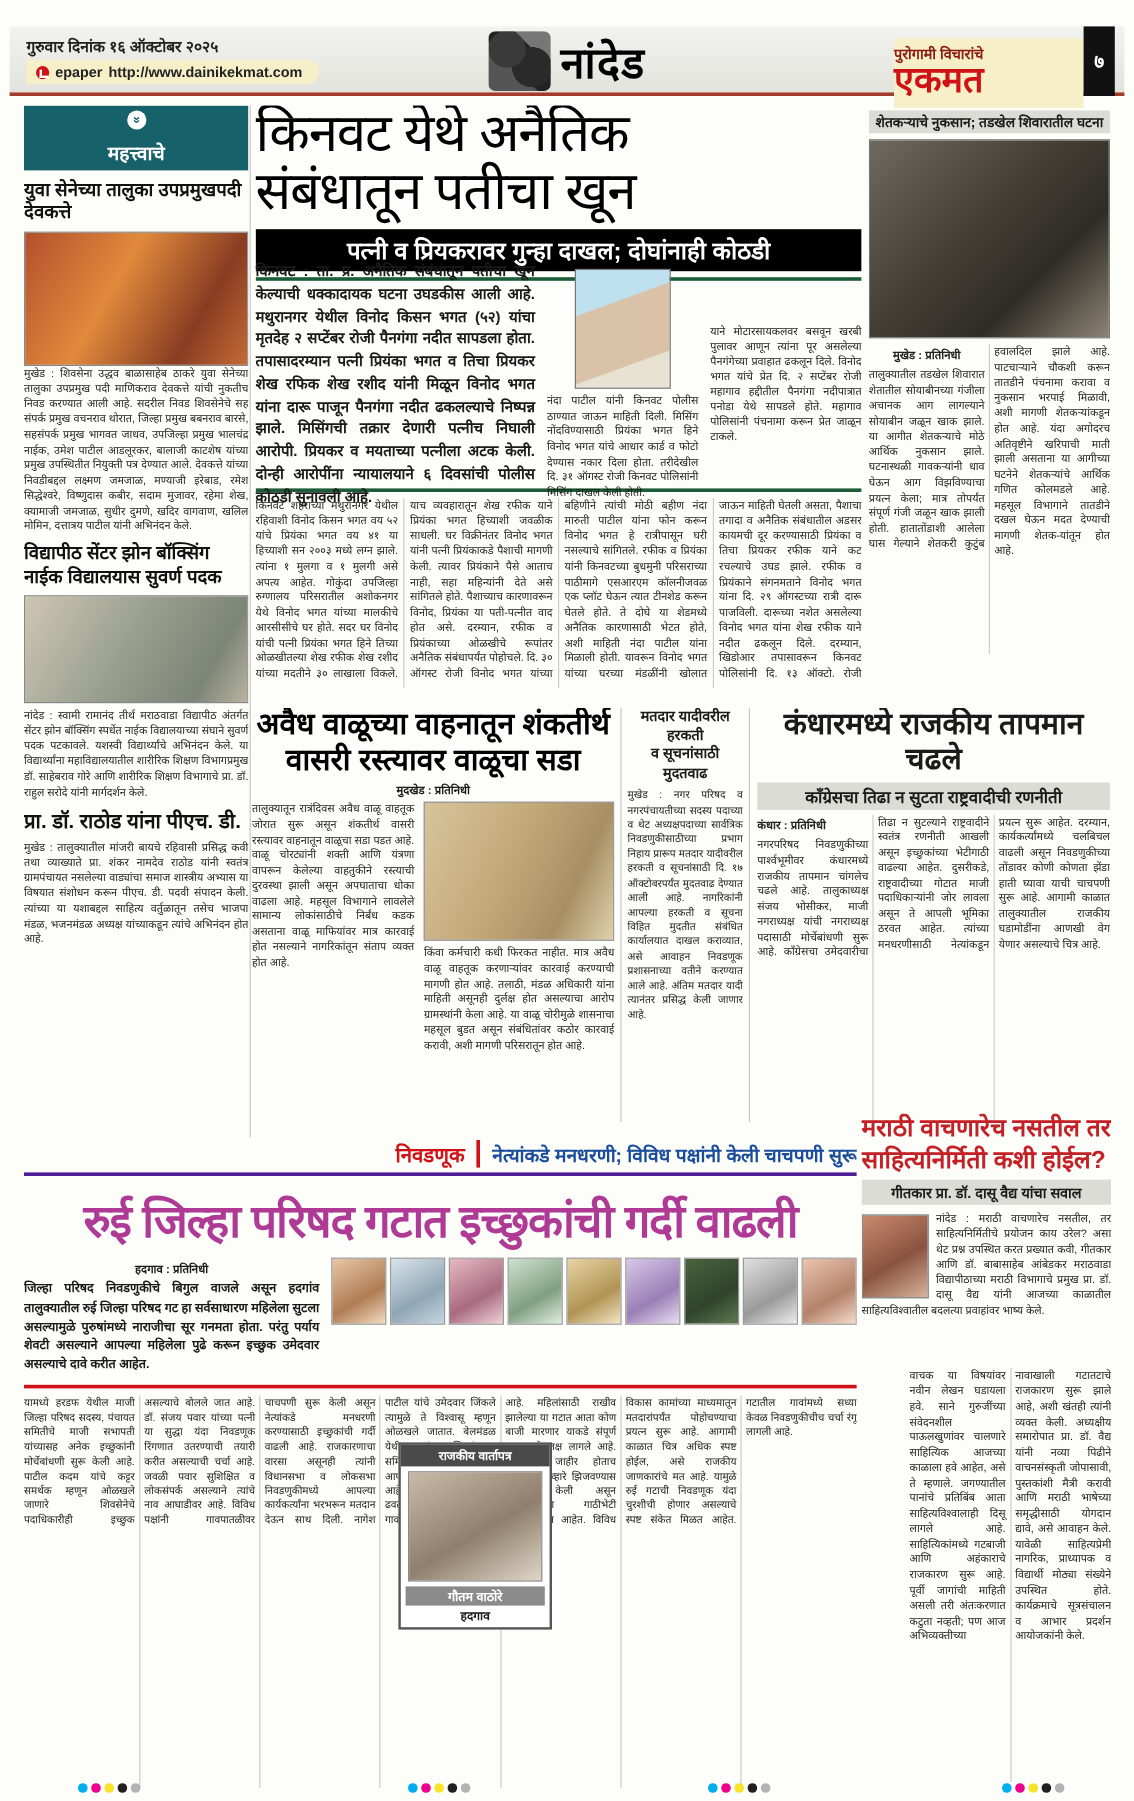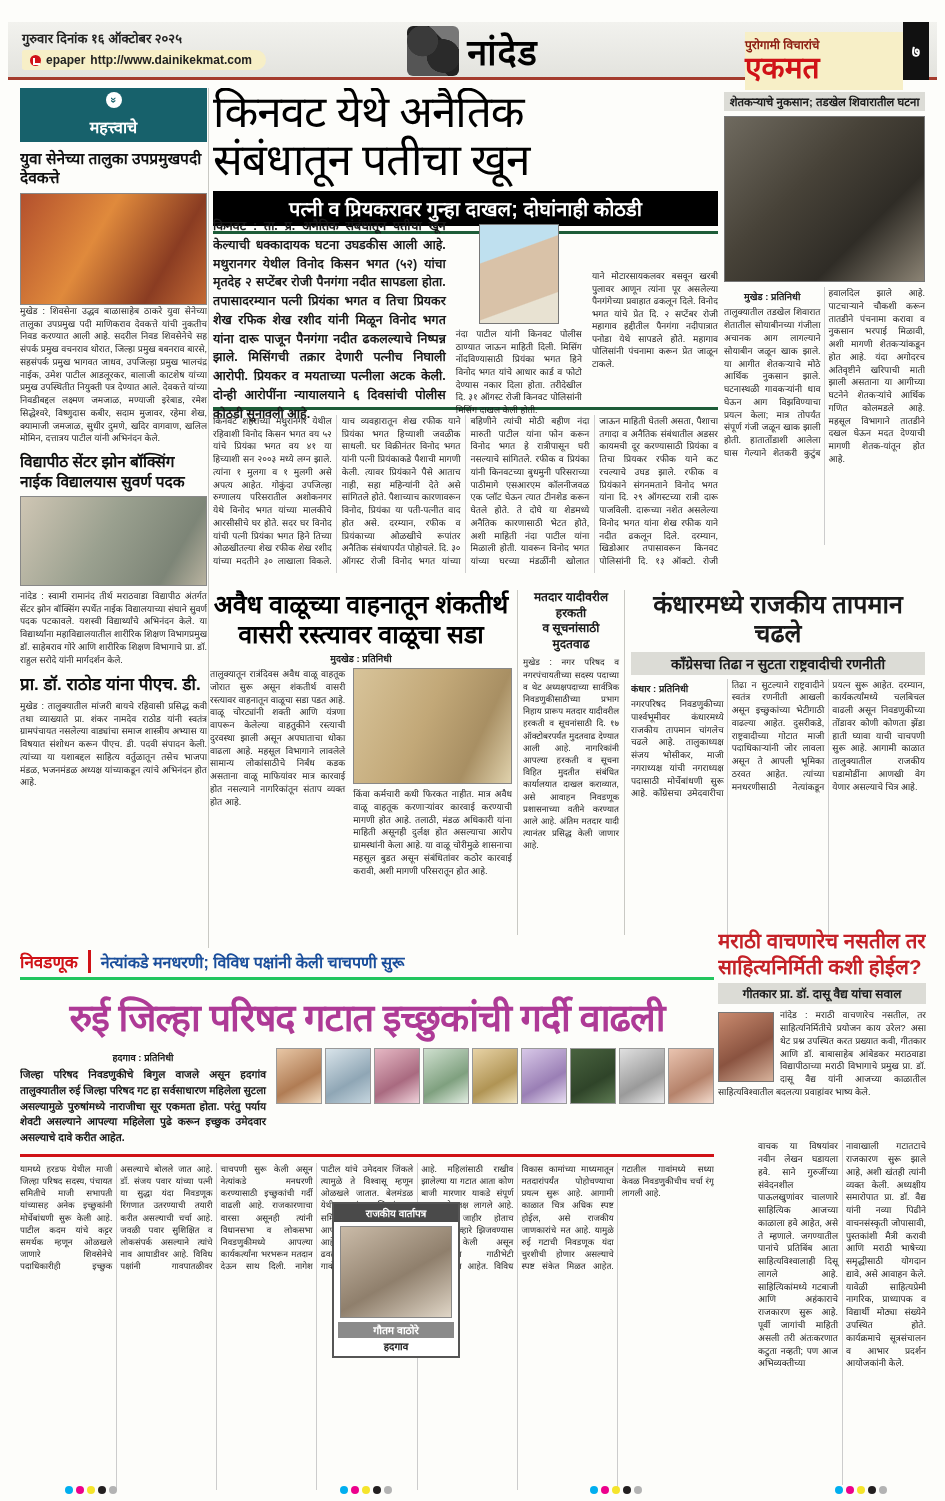--- a/index.html
+++ b/index.html
@@ -86,21 +86,21 @@
   
   .marathi { left:718px; top:928px; width:208px; height:562px; }
   .mar-head { font-size:20.5px; font-weight:800; line-height:1.25; color:#c42127; }
   .mar-sub { font-size:12px; margin-top:4px; }
   .mar-photo { width:56px; height:70px; float:left; margin:3px 6px 2px 0; background:linear-gradient(150deg,#c98a6e,#8a5340 55%,#d8b39c); border:1px solid #777; }
   .mar-body1 { margin-top:5px; font-size:9px; line-height:1.42; height:128px; overflow:hidden; }
   .mar-body2 { margin-top:3px; column-count:2; column-gap:8px; column-rule:1px solid #ccc; height:345px; font-size:9px; line-height:1.42;margin-left:40px; }
 
   
   .election { left:20px; top:950px; width:694px; height:540px; }
-  .el-strap { display:flex; align-items:center; gap:10px; border-bottom:3px solid #22c55e; padding-bottom:4px; }
+  .el-strap { display:flex; align-items:center; gap:10px; border-bottom:3px solid #4c1d95; padding-bottom:4px;justify-content:flex-end; }
   .el-label { color:#d01217; font-size:17px; font-weight:800; border-right:3px solid #d01217; padding-right:10px; }
   .el-straptxt { color:#1a4e9b; font-size:16px; font-weight:800; }
   .el-head { color:#ae3a96; font-size:38px; font-weight:800; text-align:center; margin:10px 0 6px; letter-spacing:-1px; }
   .el-toprow { display:flex; gap:10px; }
   .el-leadwrap { width:252px; }
   .el-lead { font-size:10.5px; font-weight:bold; line-height:1.5; }
   .el-photos { display:flex; gap:3px; flex:1; align-items:flex-start; }
   .el-photos .p { width:46px; height:56px; border:1px solid #999; }
   .p1{background:linear-gradient(150deg,#e8c7a6,#b07c54 60%,#f2ddc2);} .p2{background:linear-gradient(150deg,#d9e4ea,#8fa6b5 60%,#c6d6df);}
   .p3{background:linear-gradient(150deg,#e6b8c4,#a96a80 60%,#f0d3db);} .p4{background:linear-gradient(150deg,#cfe0cf,#7fa07f 60%,#e2eee2);}
@@ -227,21 +227,21 @@
 
   <div class="block election">
     <div class="el-strap">
       <span class="el-label">निवडणूक</span>
       <span class="el-straptxt">नेत्यांकडे मनधरणी; विविध पक्षांनी केली चाचपणी सुरू</span>
     </div>
     <div class="el-head">रुई जिल्हा परिषद गटात इच्छुकांची गर्दी वाढली</div>
     <div class="el-toprow">
       <div class="el-leadwrap">
         <div class="byline">हदगाव : प्रतिनिधी</div>
-        <p class="el-lead just">जिल्हा परिषद निवडणुकीचे बिगुल वाजले असून हदगांव तालुक्यातील रुई जिल्हा परिषद गट हा सर्वसाधारण महिलेला सुटला असल्यामुळे पुरुषांमध्ये नाराजीचा सूर एकमता होता. परंतु पर्याय शेवटी असल्याने आपल्या महिलेला पुढे करून इच्छुक उमेदवार असल्याचे दावे करीत आहेत.</p>
+        <p class="el-lead just">जिल्हा परिषद निवडणुकीचे बिगुल वाजले असून हदगांव तालुक्यातील रुई जिल्हा परिषद गट हा सर्वसाधारण महिलेला सुटला असल्यामुळे पुरुषांमध्ये नाराजीचा सूर गनमता होता. परंतु पर्याय शेवटी असल्याने आपल्या महिलेला पुढे करून इच्छुक उमेदवार असल्याचे दावे करीत आहेत.</p>
       </div>
       <div class="el-photos">
         <div class="p p1"></div>
         <div class="p p2"></div>
         <div class="p p3"></div>
         <div class="p p4"></div>
         <div class="p p5"></div>
         <div class="p p6"></div>
         <div class="p p7"></div>
         <div class="p p8"></div>

